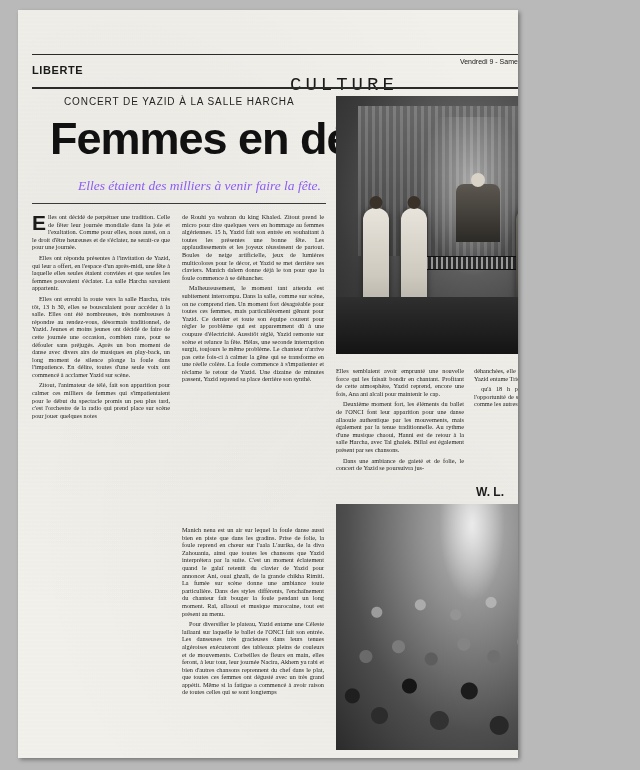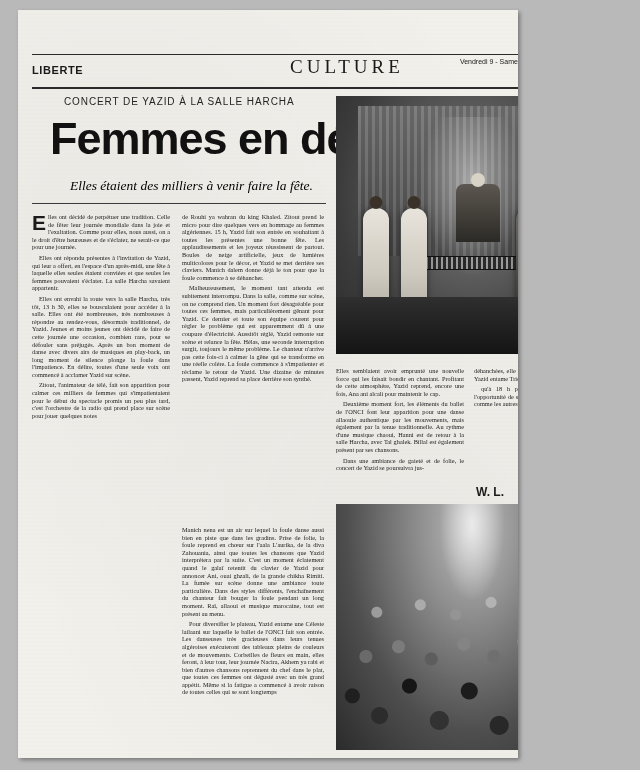--- a/index.html
+++ b/index.html
@@ -56,22 +56,22 @@
     top: 10px;
     font-family: "Liberation Sans", sans-serif;
     font-weight: bold;
     font-size: 11px;
     letter-spacing: 0.6px;
     color: #1a1a1a;
   }
   .section-title {
     position: absolute;
     left: 258px;
-    top: 2px;
-    font-family: Liberation Serif, serif;
+    top: 20px;
+    font-family: Liberation Mono, monospace;
     font-size: 19px;
     letter-spacing: 4px;
     color: #1a1a1a;
   }
   .issue-date {
     position: absolute;
     right: 34px;
     top: 3px;
     width: 120px;
     text-align: center;
@@ -109,27 +109,27 @@
     left: 32px;
     top: 103px;
     font-family: "Liberation Sans", sans-serif;
     font-weight: bold;
     font-size: 45px;
     letter-spacing: -1px;
     color: #111;
   }
   .standfirst {
     position: absolute;
-    left: 52px;
+    left: 60px;
     top: 168px;
     width: 258px;
     font-family: "Liberation Serif", serif;
     font-style: italic;
     font-size: 13.5px;
-    color: #000000;
+    color: #8b5cf6;
   }
   .rule-under-head {
     position: absolute;
     left: 14px;
     top: 193px;
     width: 294px;
     height: 1px;
     background: #3a3a3a;
   }
   

